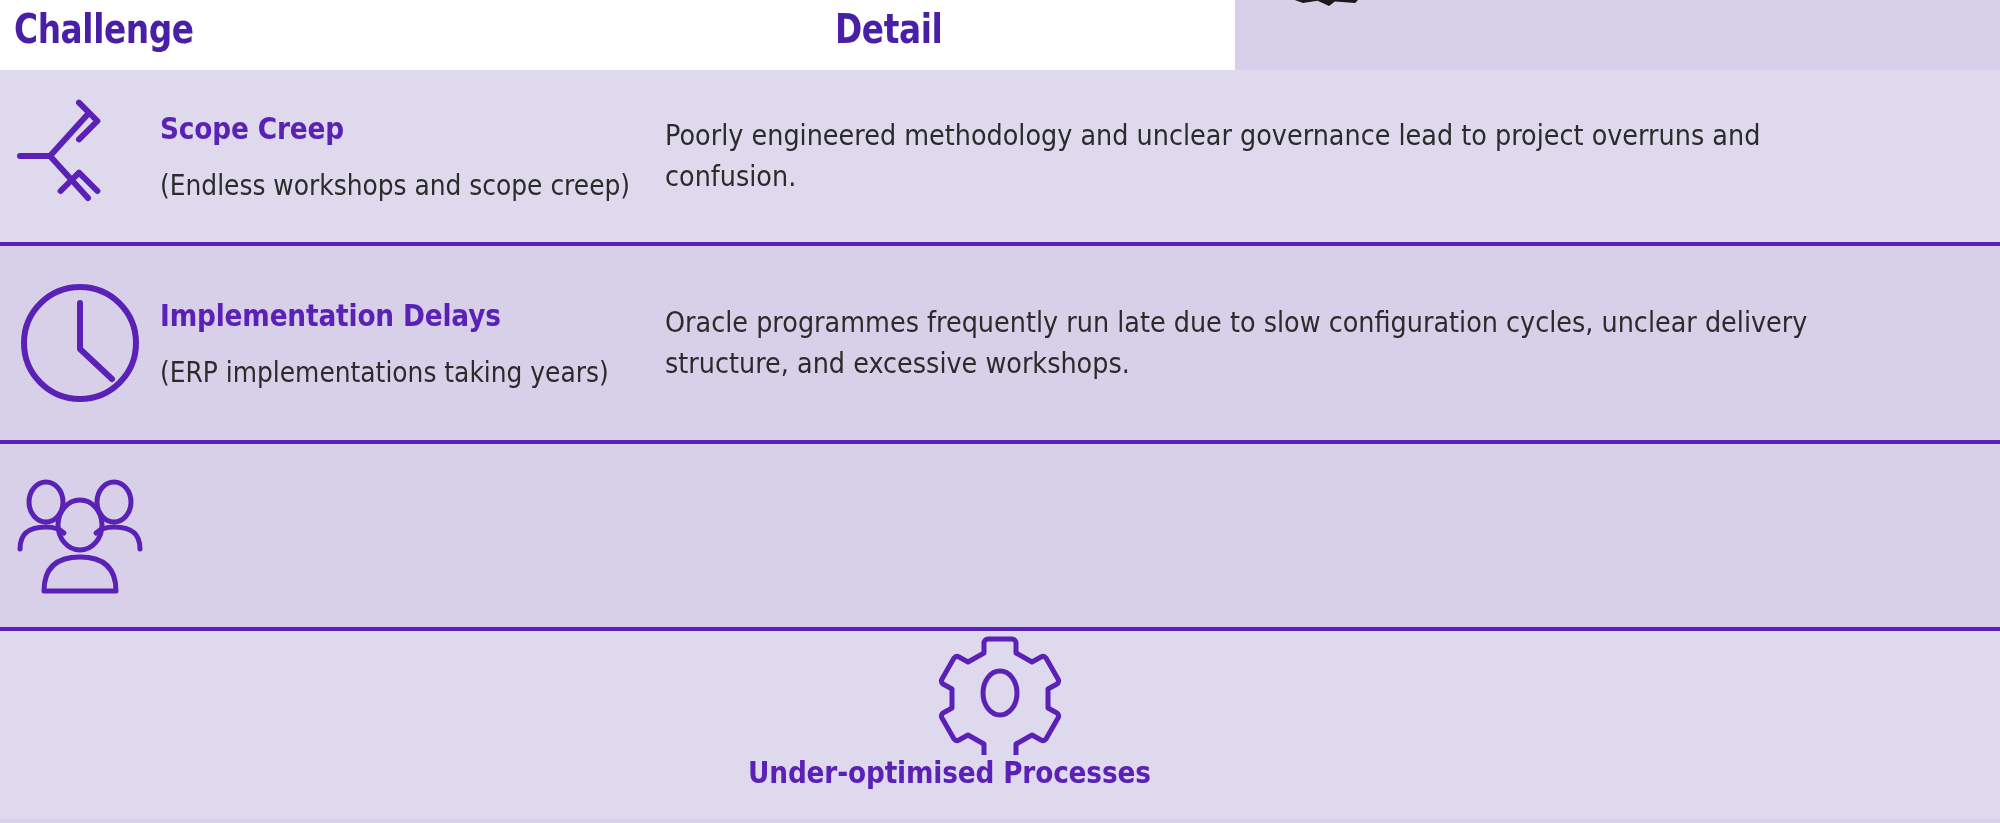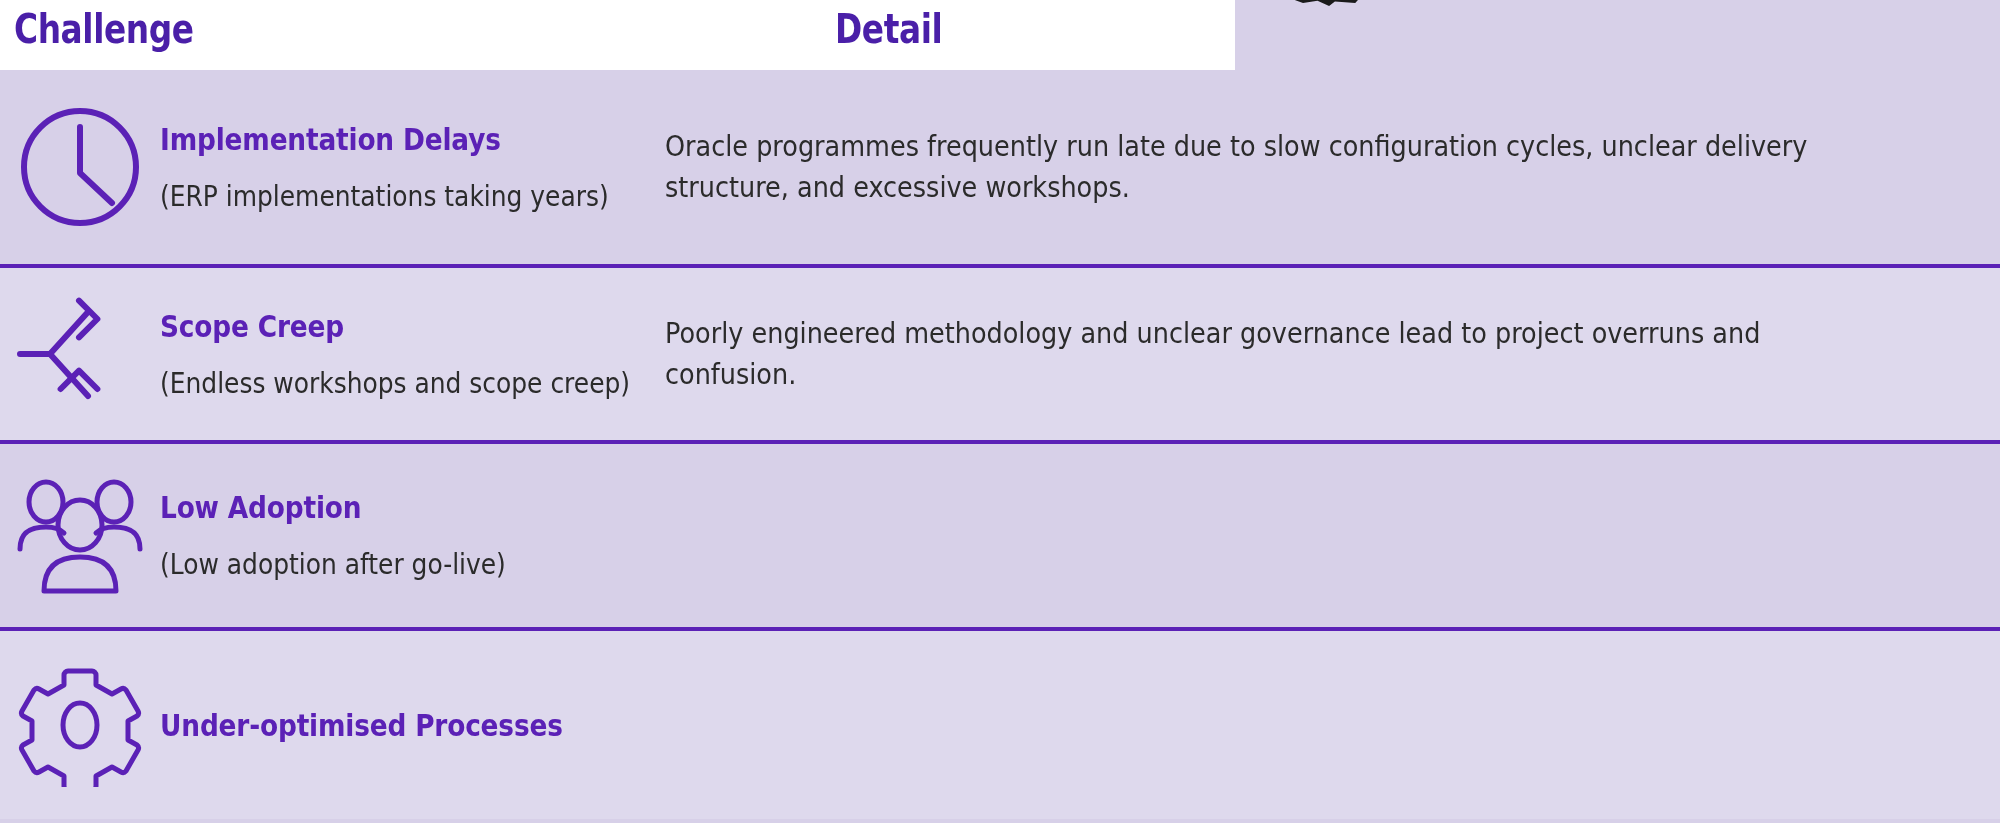--- a/index.html
+++ b/index.html
@@ -85,21 +85,21 @@
   .row {
     position: relative;
     display: flex;
     align-items: center;
     box-sizing: border-box;
     border-bottom: 4px solid #5b21b6;
     width: 2000px;
   }
   .row.shade-a { background: #d7d0e8; }
   .row.shade-b { background: #ded9ed; }
-  .row.last    { border-bottom: none; }
+  .row.last    { border-bottom: none; flex-direction: column; }
 
   .cell-icon {
     width: 160px;
     min-width: 160px;
     display: flex;
     align-items: center;
     justify-content: center;
   }
   .cell-challenge {
     width: 505px;
@@ -152,75 +152,71 @@
 
 <div class="header-band"></div>
 
 <div class="hdr-label hdr-challenge">Challenge</div>
 <div class="hdr-label hdr-detail">Detail</div>
 
 <div class="top-crop-mark"></div>
 
 <div class="table">
 
-  <div class="row shade-a" style="height:198px;">
-    <div class="cell-icon">
-      <span>
-        <svg class="icon-svg" width="128" height="128" viewBox="0 0 128 128">
-          <ellipse cx="64" cy="64" rx="56" ry="56" fill="none" stroke="#5b21b6" stroke-width="6"></ellipse>
-          <path d="M64 24 L64 70 L96 100" fill="none" stroke="#5b21b6" stroke-width="6" stroke-linecap="round" stroke-linejoin="round"></path>
-        </svg>
-      </span>
-    </div>
-    <div class="cell-challenge">
-      <div class="ch-title">Implementation Delays</div>
-      <div class="ch-sub">(ERP implementations taking years)</div>
-    </div>
-    <div class="cell-detail">
-      <div class="detail-text">Oracle programmes frequently run late due to slow configuration cycles, unclear delivery structure, and excessive workshops.</div>
-    </div>
-  </div>
-
   <div class="row shade-b" style="height:176px;">
     <div class="cell-icon">
       <span>
         <svg class="icon-svg" width="128" height="116" viewBox="0 0 128 116">
           <path d="M4 58 L34 58 L72 16" fill="none" stroke="#5b21b6" stroke-width="6" stroke-linecap="round" stroke-linejoin="round"></path>
           <path d="M34 58 L72 100" fill="none" stroke="#5b21b6" stroke-width="6" stroke-linecap="round" stroke-linejoin="round"></path>
           <path d="M50 10 L76 10 L76 36" fill="none" stroke="#5b21b6" stroke-width="6" stroke-linecap="round" stroke-linejoin="round" transform="rotate(45 63 23)"></path>
           <path d="M50 80 L76 80 L76 106" fill="none" stroke="#5b21b6" stroke-width="6" stroke-linecap="round" stroke-linejoin="round" transform="rotate(-45 63 93)"></path>
         </svg>
       </span>
     </div>
     <div class="cell-challenge">
       <div class="ch-title">Scope Creep</div>
       <div class="ch-sub">(Endless workshops and scope creep)</div>
     </div>
     <div class="cell-detail">
       <div class="detail-text">Poorly engineered methodology and unclear governance lead to project overruns and confusion.</div>
+    </div>
+  </div>
+
+  <div class="row shade-a" style="height:198px;">
+    <div class="cell-icon">
+      <span>
+        <svg class="icon-svg" width="128" height="128" viewBox="0 0 128 128">
+          <ellipse cx="64" cy="64" rx="56" ry="56" fill="none" stroke="#5b21b6" stroke-width="6"></ellipse>
+          <path d="M64 24 L64 70 L96 100" fill="none" stroke="#5b21b6" stroke-width="6" stroke-linecap="round" stroke-linejoin="round"></path>
+        </svg>
+      </span>
+    </div>
+    <div class="cell-challenge">
+      <div class="ch-title">Implementation Delays</div>
+      <div class="ch-sub">(ERP implementations taking years)</div>
+    </div>
+    <div class="cell-detail">
+      <div class="detail-text">Oracle programmes frequently run late due to slow configuration cycles, unclear delivery structure, and excessive workshops.</div>
     </div>
   </div>
 
   <div class="row shade-a" style="height:187px;">
     <div class="cell-icon">
       <span>
         <svg class="icon-svg" width="128" height="118" viewBox="0 0 128 118">
           <ellipse cx="30" cy="25" rx="17" ry="20" fill="none" stroke="#5b21b6" stroke-width="5"></ellipse>
           <ellipse cx="98" cy="25" rx="17" ry="20" fill="none" stroke="#5b21b6" stroke-width="5"></ellipse>
           <path d="M4 72 C4 54 16 50 30 50 C38 50 44 52 48 56" fill="none" stroke="#5b21b6" stroke-width="5" stroke-linecap="round"></path>
           <path d="M124 72 C124 54 112 50 98 50 C90 50 84 52 80 56" fill="none" stroke="#5b21b6" stroke-width="5" stroke-linecap="round"></path>
           <ellipse cx="64" cy="48" rx="22" ry="25" fill="none" stroke="#5b21b6" stroke-width="5"></ellipse>
           <path d="M28 114 C28 88 44 80 64 80 C84 80 100 88 100 114 Z" fill="none" stroke="#5b21b6" stroke-width="5" stroke-linejoin="round"></path>
         </svg>
       </span>
     </div>
-    <div class="cell-challenge">
-      <div class="ch-title">Low Adoption</div>
-      <div class="ch-sub">(Low adoption after go-live)</div>
-    </div>
   </div>
 
   <div class="row shade-b last" style="height:188px;">
     <div class="cell-icon">
       <span>
         <svg class="icon-svg" width="124" height="124" viewBox="0 0 124 124">
           <path d="M50 8 h24 a4 4 0 0 1 4 4 v10 l16 9 9 -5 a4 4 0 0 1 5 1 l12 21 a4 4 0 0 1 -1 5 l-9 5 v19 l9 5 a4 4 0 0 1 1 5 l-12 21 a4 4 0 0 1 -5 1 l-9 -5 -16 9 v10 a4 4 0 0 1 -4 4 h-24 a4 4 0 0 1 -4 -4 v-10 l-16 -9 -9 5 a4 4 0 0 1 -5 -1 l-12 -21 a4 4 0 0 1 1 -5 l9 -5 v-19 l-9 -5 a4 4 0 0 1 -1 -5 l12 -21 a4 4 0 0 1 5 -1 l9 5 16 -9 v-10 a4 4 0 0 1 4 -4 z" fill="none" stroke="#5b21b6" stroke-width="5" stroke-linejoin="round"></path>
           <ellipse cx="62" cy="62" rx="17" ry="22" fill="none" stroke="#5b21b6" stroke-width="5"></ellipse>
         </svg>
       </span>

